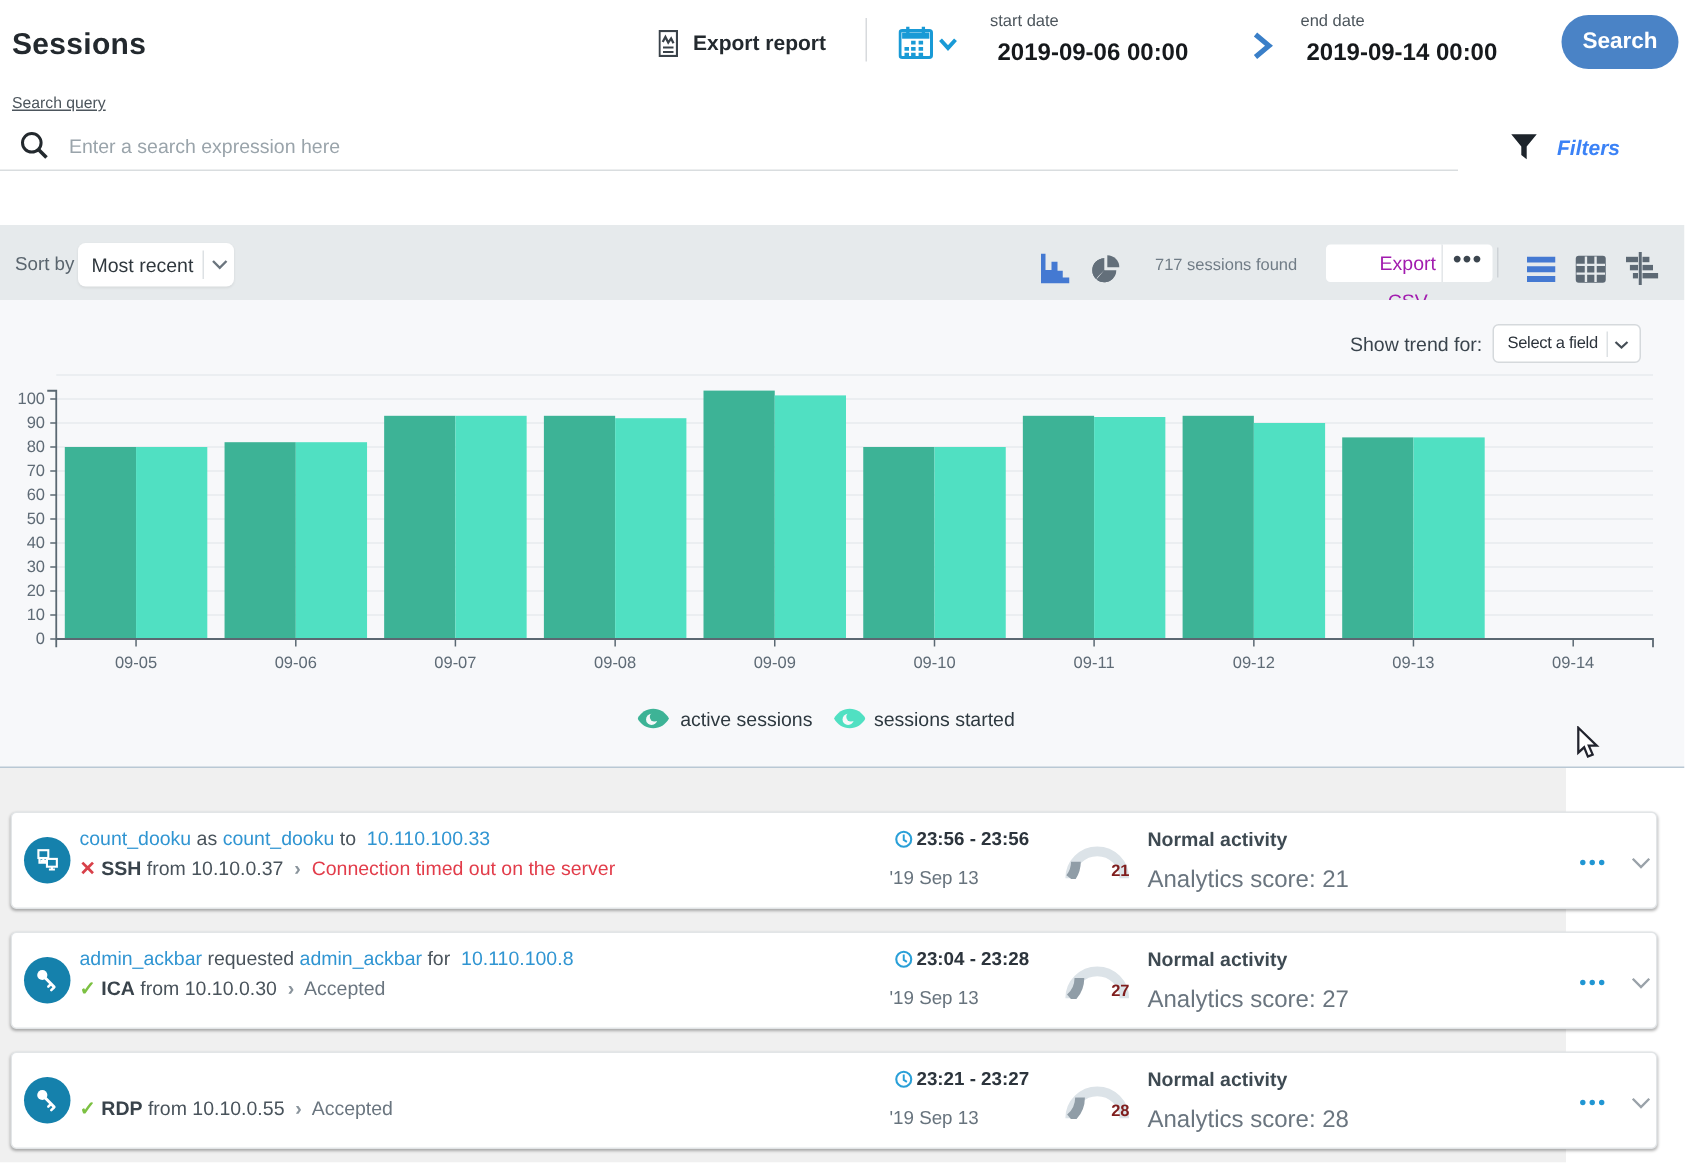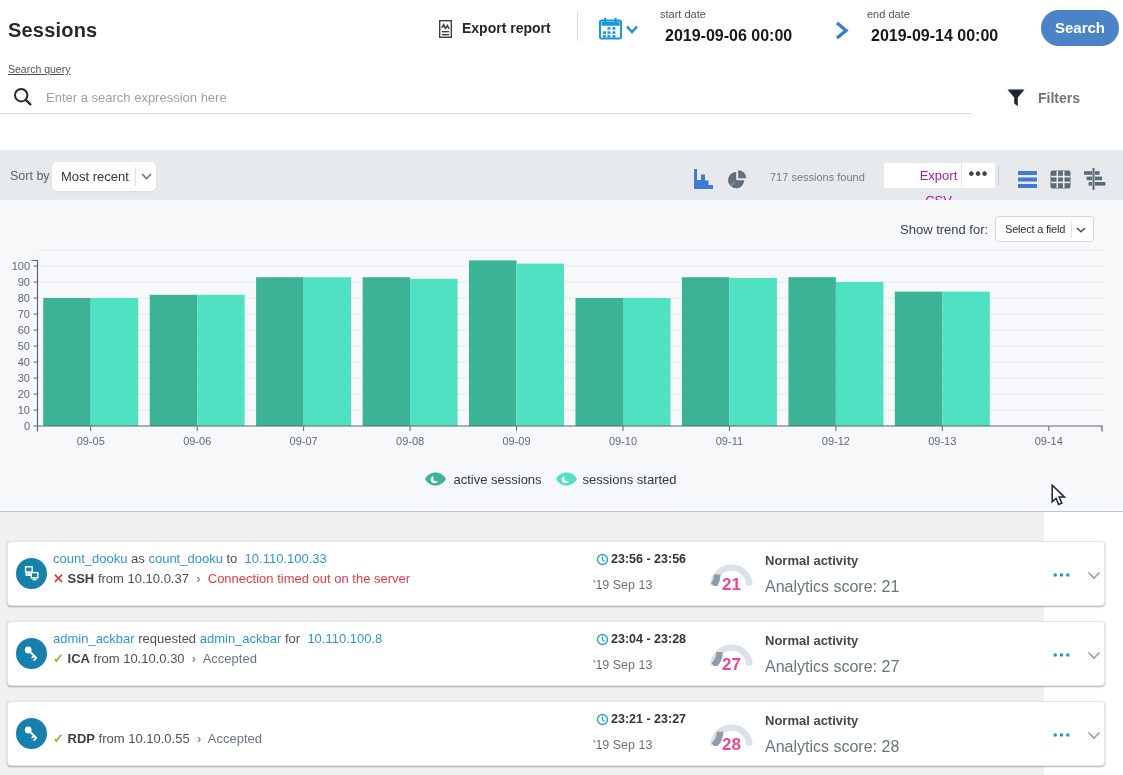--- a/index.html
+++ b/index.html
@@ -6,21 +6,21 @@
 html,body { width:1123px; height:775px; overflow:hidden; }
 body { font-family:"Liberation Sans", sans-serif; background:#fff; position:relative; }
 #page { position:absolute; top:0; left:0; width:1123px; height:775px; }
 
 #hdr { position:absolute; top:0; left:0; width:1123px; height:150px; background:#fff; }
 #title { position:absolute; left:8px; top:19px; font-size:20px; font-weight:bold; color:#23292e; letter-spacing:0.2px; }
 .lbl-sm { font-size:11px; color:#4c555c; }
 #sq-lbl { position:absolute; left:8px; top:63px; font-size:10.5px;text-decoration:underline; }
 #ph { position:absolute; left:46px; top:90px; font-size:13px; color:#9aa4ab; }
 #underline { position:absolute; left:0px; top:113px; width:972px; height:1px; background:#d9dddf; }
-#filters { position:absolute; left:1038px; top:90px; font-size:14px; font-weight:bold; color:#737373; }
+#filters { position:absolute; left:1038px; top:90px; font-size:14px; font-weight:bold; color:#3b82f6;font-style:italic; }
 #createreport { position:absolute; left:462px; top:20px; font-size:14px; font-weight:bold; color:#23292e; }
 #hsep { position:absolute; left:577px; top:12px; width:1px; height:29px; background:#d7dadd; }
 #sd-lbl { position:absolute; left:660px; top:8px; }
 #sd-val { position:absolute; left:665px; top:27px; font-size:16px; font-weight:bold; color:#16191c; }
 #ed-lbl { position:absolute; left:867px; top:8px; }
 #ed-val { position:absolute; left:871px; top:27px; font-size:16px; font-weight:bold; color:#16191c; }
 #searchbtn { position:absolute; left:1041px; top:10px; width:78px; height:36px; background:#4a83c6; border-radius:18px; color:#fff; font-size:15px; font-weight:bold; text-align:center; line-height:36px; }
 
 #sortbar { position:absolute; top:150px; left:0; width:1123px; height:50px; background:#e6eaec; }
 #sortby { position:absolute; left:10px; top:19px; font-size:12.5px; color:#5a656e; }
@@ -50,21 +50,21 @@
 .l2 b { color:#39434b; }
 .red { color:#e23c4a; }
 .gray { color:#6a757f; }
 .tcol { position:absolute; left:585px; top:10px; }
 .time { position:absolute; left:18px; top:0px; font-size:12.5px; font-weight:bold; color:#2c343c; white-space:nowrap; }
 .date { position:absolute; left:0px; top:26px; font-size:12.5px; color:#67737d; white-space:nowrap; }
 .acol { position:absolute; left:757px; top:9px; }
 .norm { font-size:13px; font-weight:bold; color:#3e4a52; }
 .ascore { position:absolute; top:27px; left:0; font-size:16px; color:#6a757f; white-space:nowrap; }
 .gauge { position:absolute; left:702px; top:22px; }
-.gnum { position:absolute; left:702px; top:33px; width:43px; text-align:center; font-size:17px; font-weight:bold; color:#ec4899; }
+.gnum { position:absolute; left:702px; top:33px; width:43px; text-align:right; font-size:11px; font-weight:bold; color:#7f1d1d; }
 .dots { position:absolute; left:1045px; top:30px; }
 .chev { position:absolute; left:1079px; top:29px; }
 .cicon svg,.gauge svg,.dots svg,.chev svg { display:block; }
 </style>
 </head>
 <body>
 <div id="page">
   <div id="hdr">
     <div id="title">Sessions</div>
     <div id="createreport">Export report</div>

